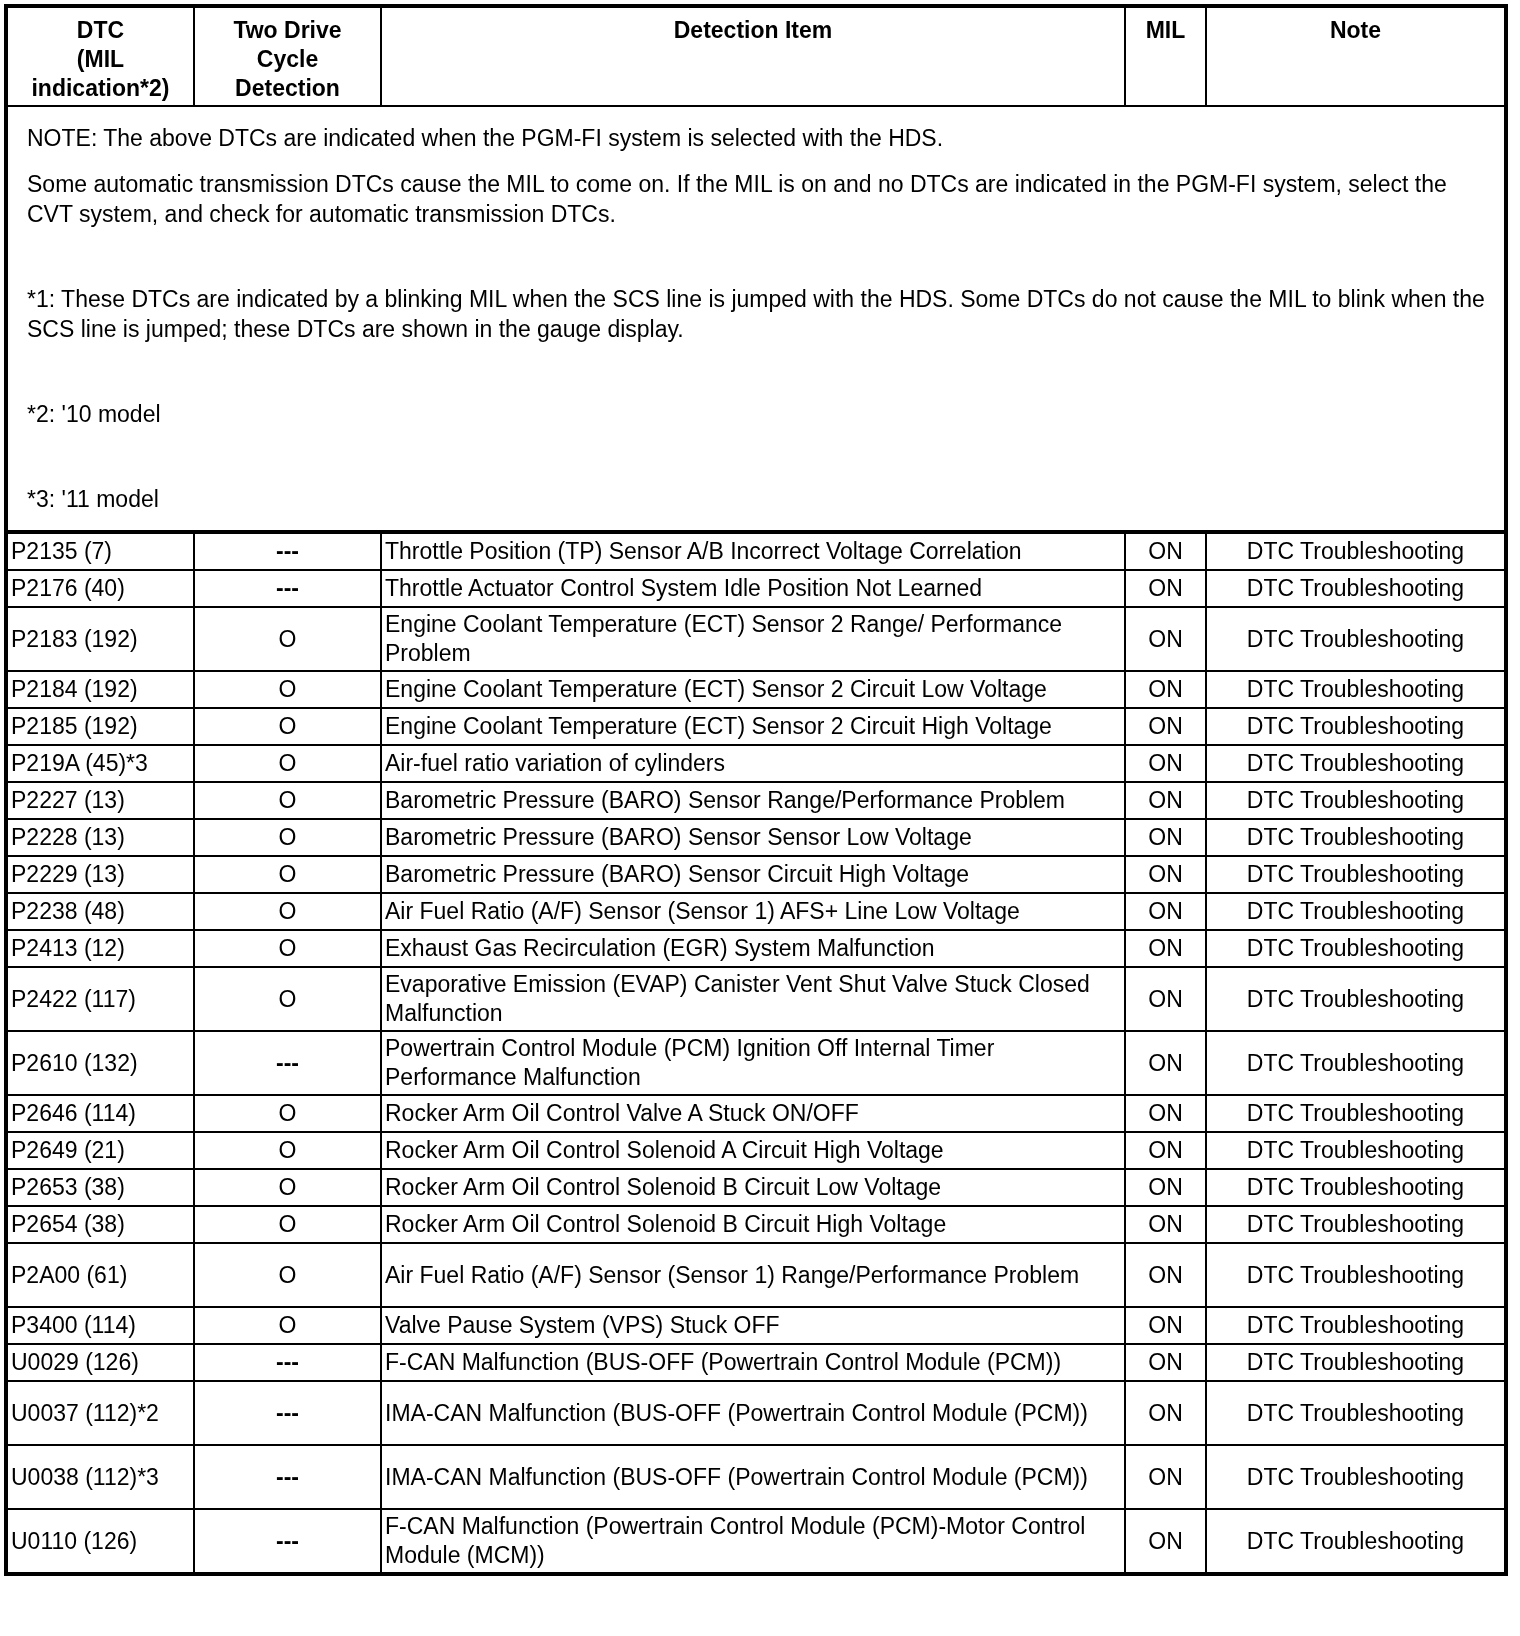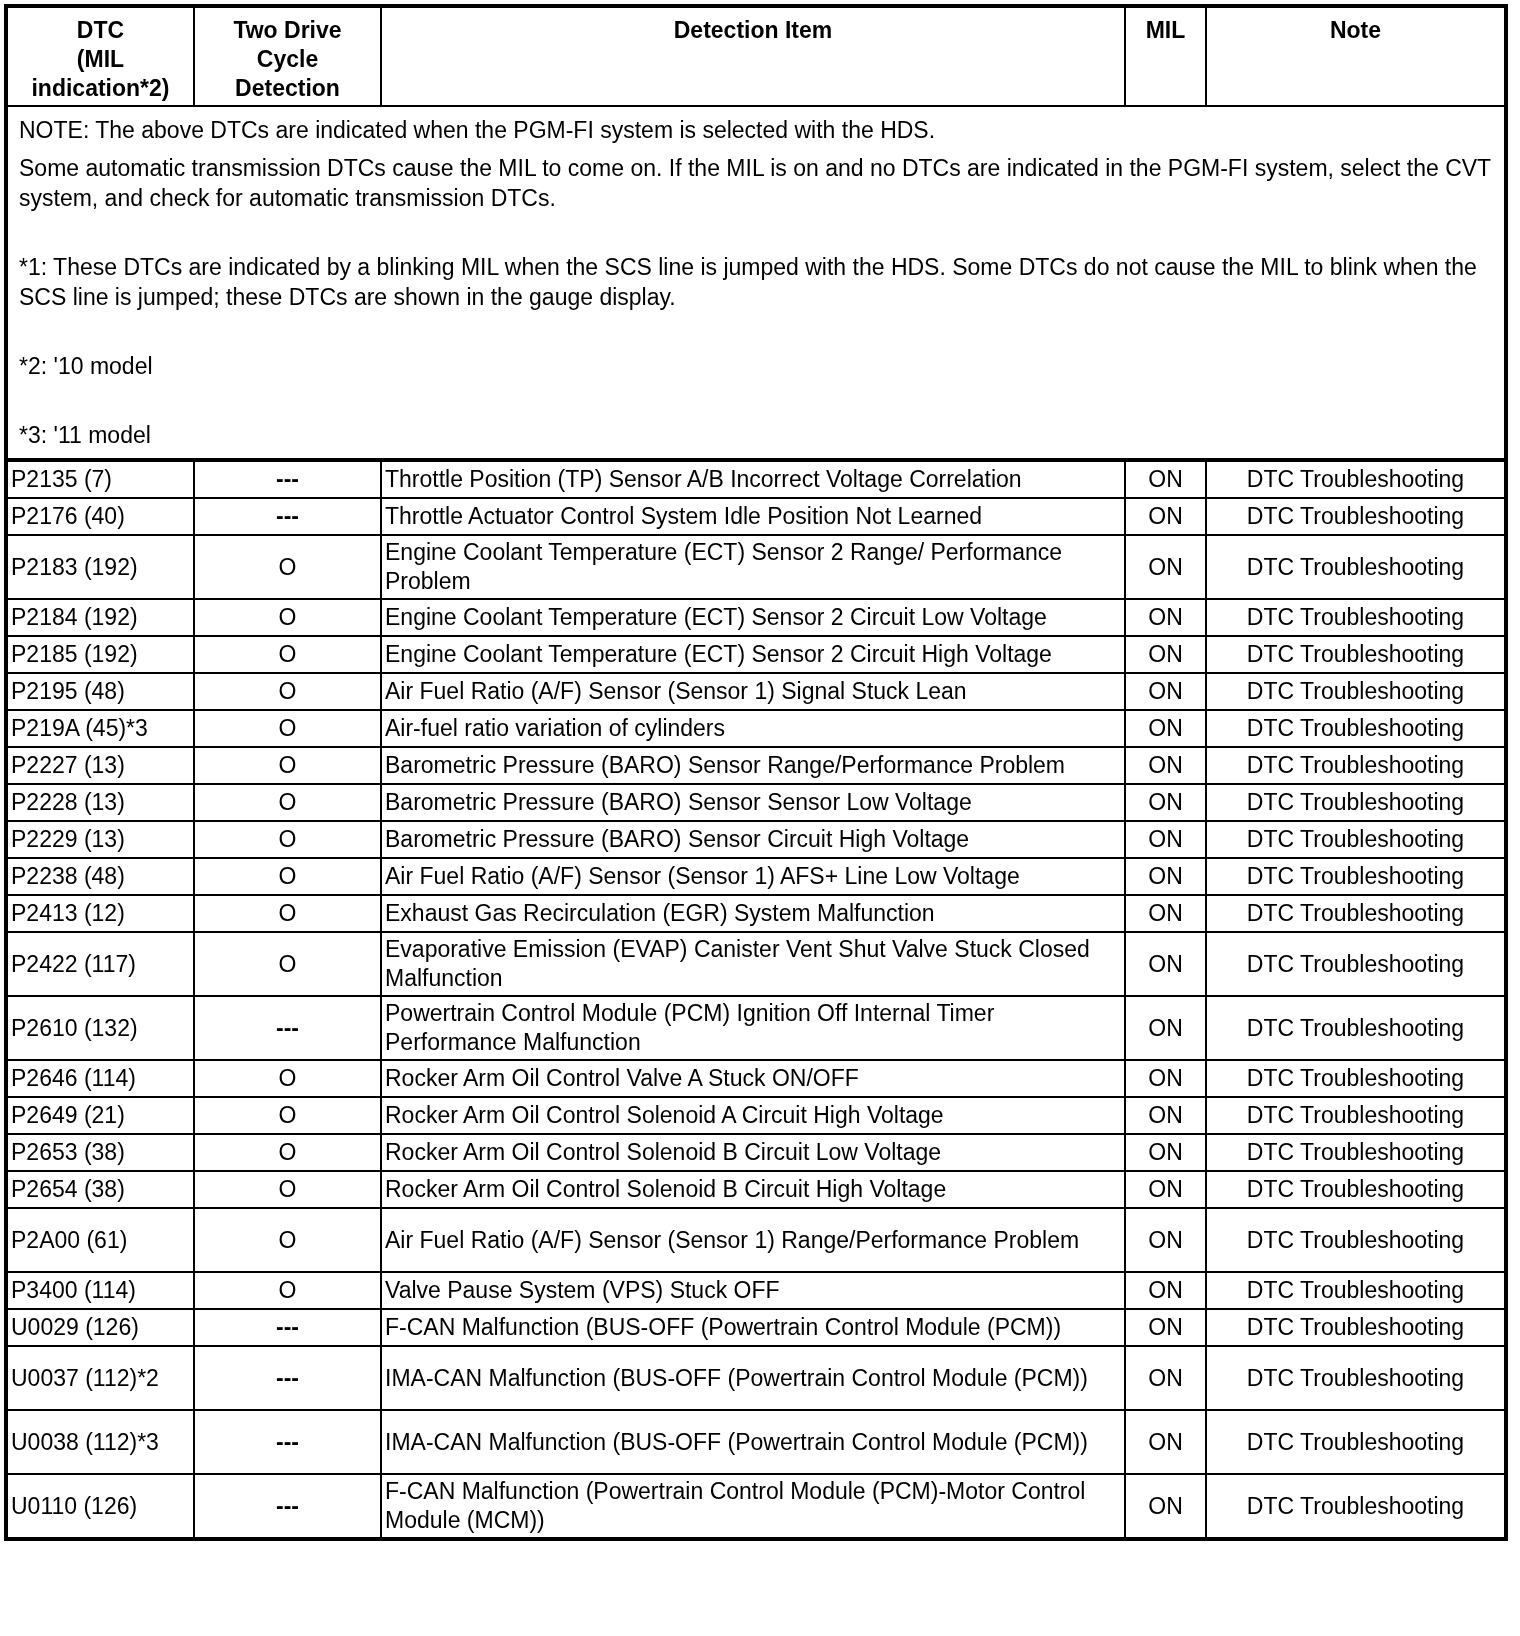--- a/index.html
+++ b/index.html
@@ -33,21 +33,21 @@
     col.c-dtc  { width: 188px; }
     col.c-two  { width: 187px; }
     col.c-item { width: 744px; }
     col.c-mil  { width: 81px; }
     col.c-note { width: 300px; }
     td.note-cell {
       padding: 4px 4px 2px 4px;
       line-height: 30px;
       vertical-align: top;
     }
-    td.note-cell p { margin: 8px; }
+    td.note-cell p { margin: 16px; }
     td.note-cell .gap { height: 23px; }
     tr.note-row td { border-bottom: 4px solid #000; }
     tr.data td { height: 35px; }
     tr.data.tall td { height: 62px; }
     td.center { text-align: center; }
     td.item { line-height: 29px; }
     .dash { font-weight: bold; letter-spacing: 0px; }
   </style>
 </head>
 <body>
@@ -120,27 +120,20 @@
           <td class="center">DTC Troubleshooting</td>
         </tr>
         <tr class="data">
           <td>P2185 (192)</td>
           <td class="center">O</td>
           <td class="item">Engine Coolant Temperature (ECT) Sensor 2 Circuit High Voltage</td>
           <td class="center">ON</td>
           <td class="center">DTC Troubleshooting</td>
         </tr>
         <tr class="data">
-          <td>P2195 (48)</td>
-          <td class="center">O</td>
-          <td class="item">Air Fuel Ratio (A/F) Sensor (Sensor 1) Signal Stuck Lean</td>
-          <td class="center">ON</td>
-          <td class="center">DTC Troubleshooting</td>
-        </tr>
-        <tr class="data">
           <td>P219A (45)*3</td>
           <td class="center">O</td>
           <td class="item">Air-fuel ratio variation of cylinders</td>
           <td class="center">ON</td>
           <td class="center">DTC Troubleshooting</td>
         </tr>
         <tr class="data">
           <td>P2227 (13)</td>
           <td class="center">O</td>
           <td class="item">Barometric Pressure (BARO) Sensor Range/Performance Problem</td>

